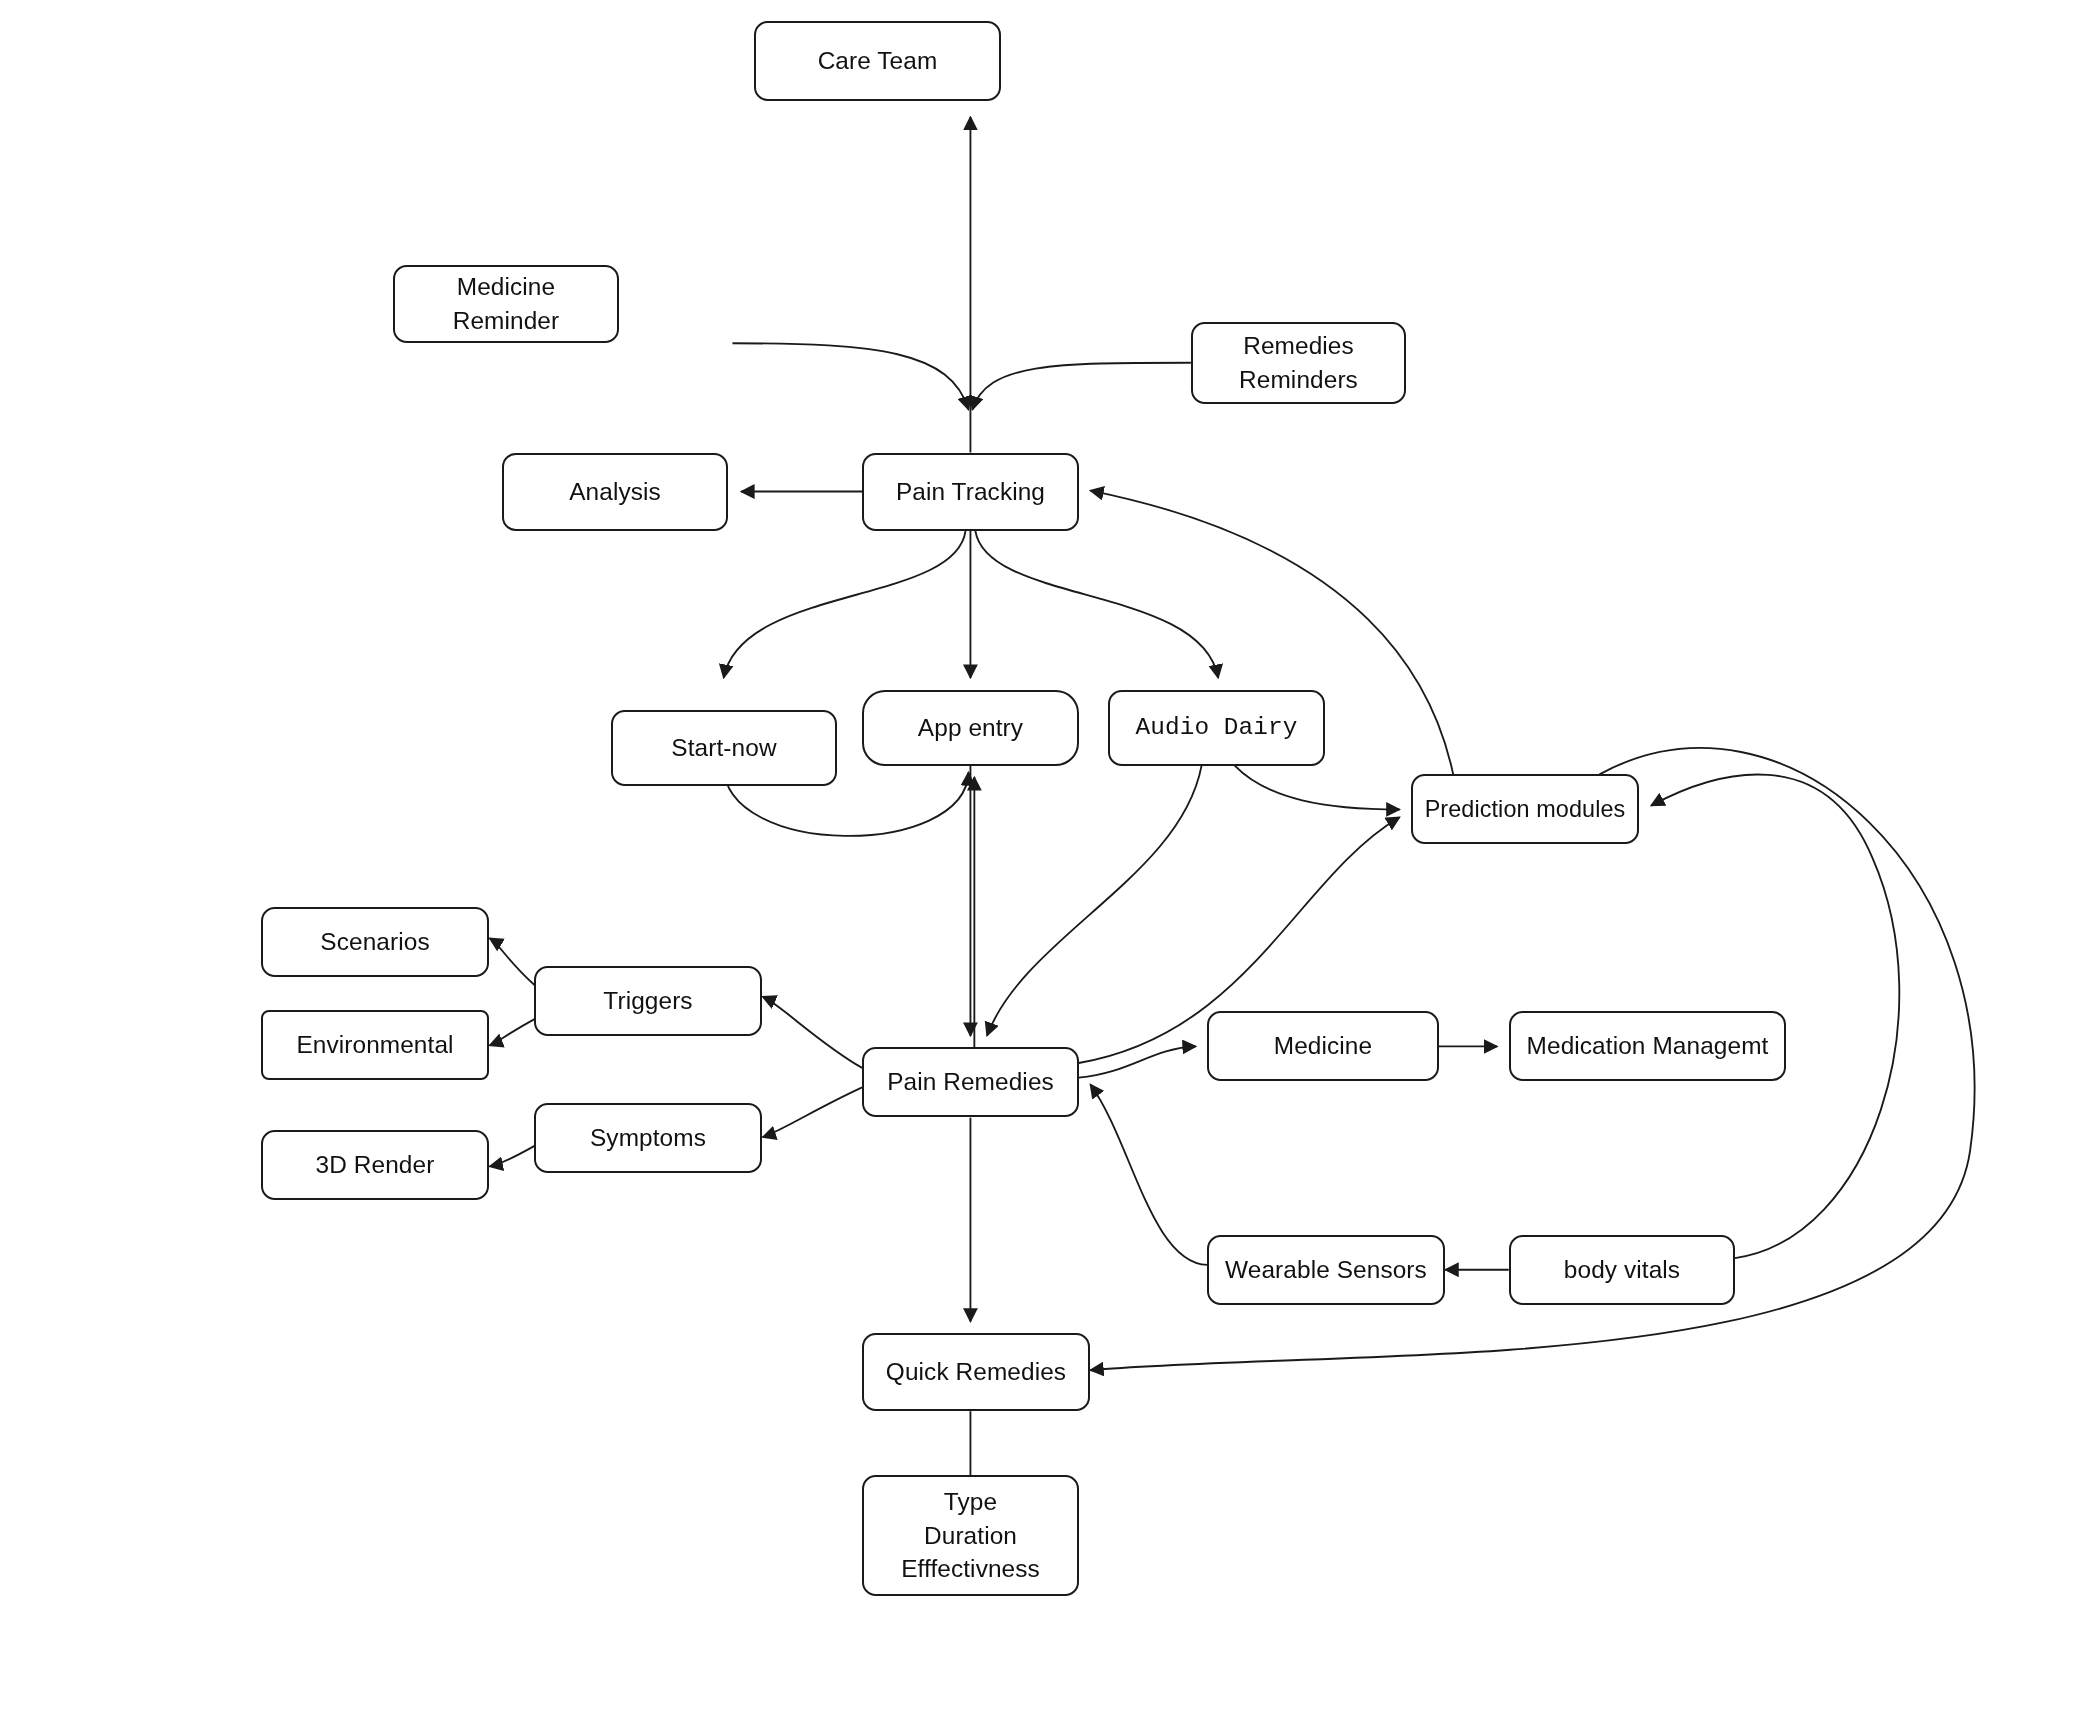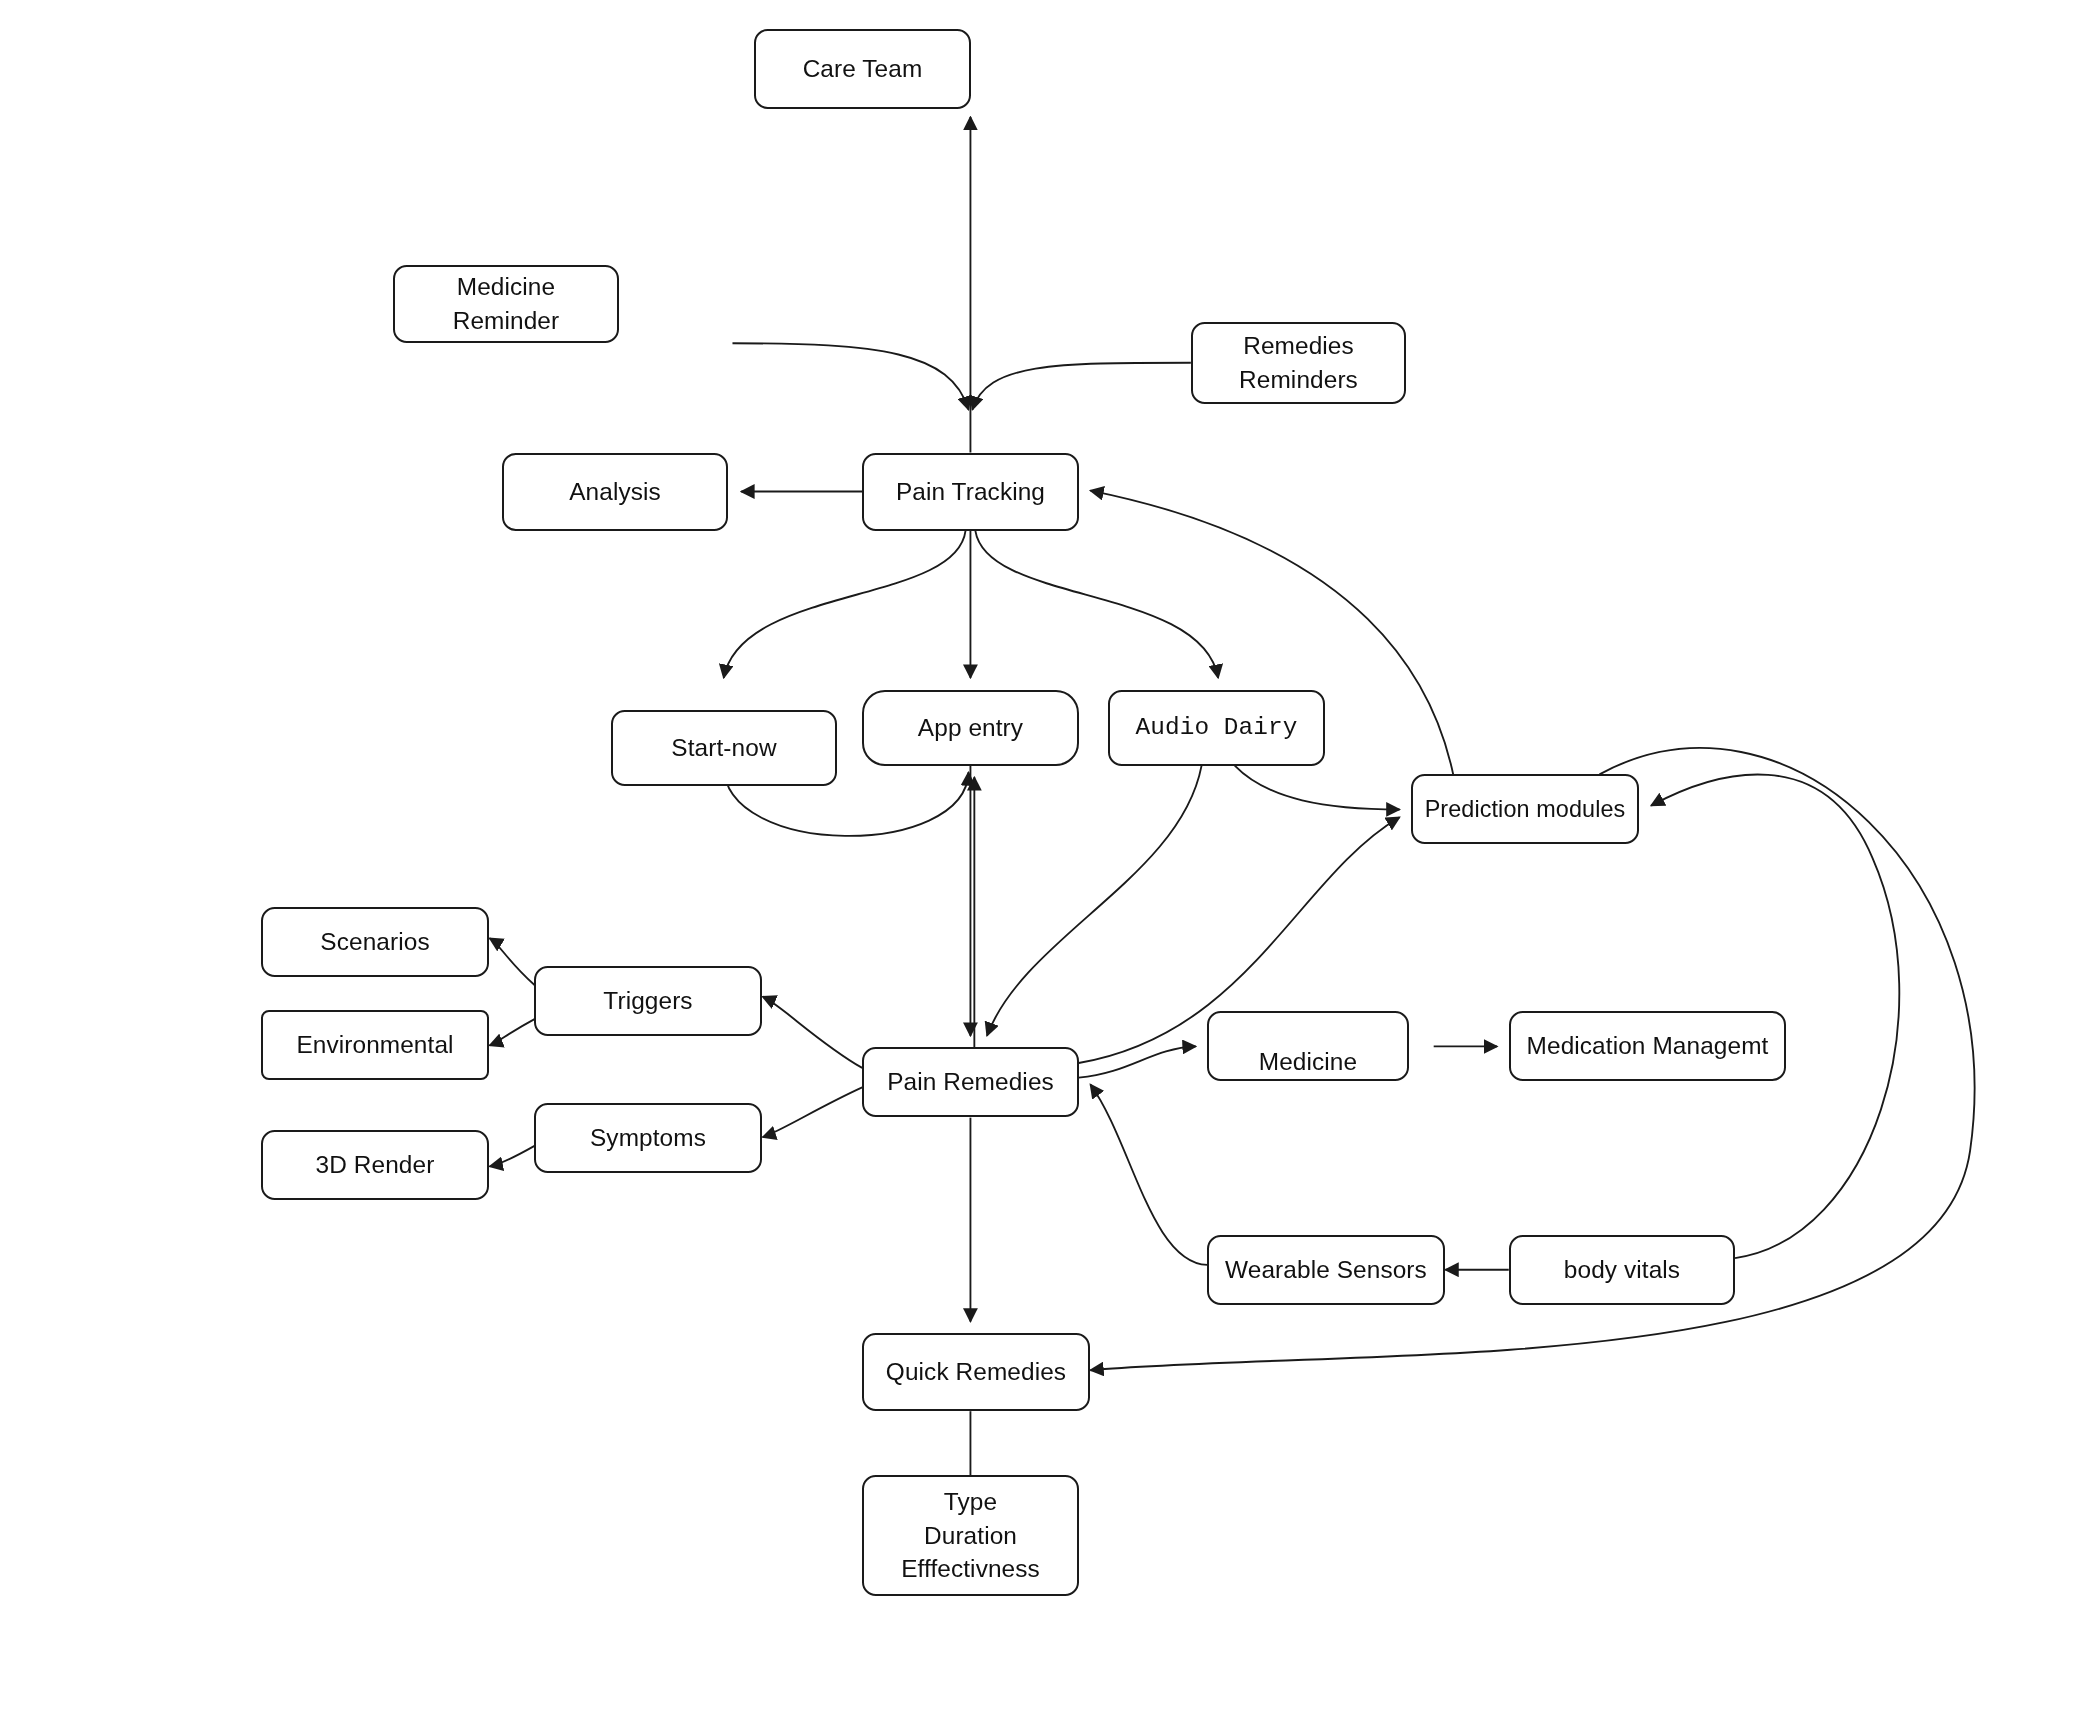--- a/index.html
+++ b/index.html
@@ -114,21 +114,21 @@
 
       <path d="M 995 1146 L 995 1355"></path>
 
       <path d="M 995 1447 L 995 1556"></path>
 
       <path d="M 1640 794 C 1830 690 2060 900 2020 1180 C 1985 1420 1400 1380 1118 1405"></path>
 
     </g>
   </svg>
 
-  <div class="node" style="left:754px; top:29px; width:217px; height:80px;">
+  <div class="node" style="left:754px; top:21px; width:247px; height:80px;">
     <span class="node-label">Care Team</span>
   </div>
 
   <div class="node" style="left:393px; top:265px; width:226px; height:78px;">
     <span class="node-label">Medicine Reminder</span>
   </div>
 
   <div class="node" style="left:1191px; top:322px; width:215px; height:82px;">
     <span class="node-label">Remedies
 Reminders</span>
@@ -167,21 +167,21 @@
   </div>
 
   <div class="node" style="left:261px; top:1010px; width:228px; height:70px;border-radius:8px;">
     <span class="node-label">Environmental</span>
   </div>
 
   <div class="node" style="left:862px; top:1047px; width:217px; height:70px;">
     <span class="node-label">Pain Remedies</span>
   </div>
 
-  <div class="node" style="left:1207px; top:1011px; width:202px; height:70px;align-items:flex-end;">
+  <div class="node" style="left:1207px; top:1011px; width:232px; height:70px;">
     <span class="node-label">Medicine</span>
   </div>
 
   <div class="node" style="left:1509px; top:1011px; width:277px; height:70px;">
     <span class="node-label">Medication Managemt</span>
   </div>
 
   <div class="node" style="left:534px; top:1103px; width:228px; height:70px;">
     <span class="node-label">Symptoms</span>
   </div>

